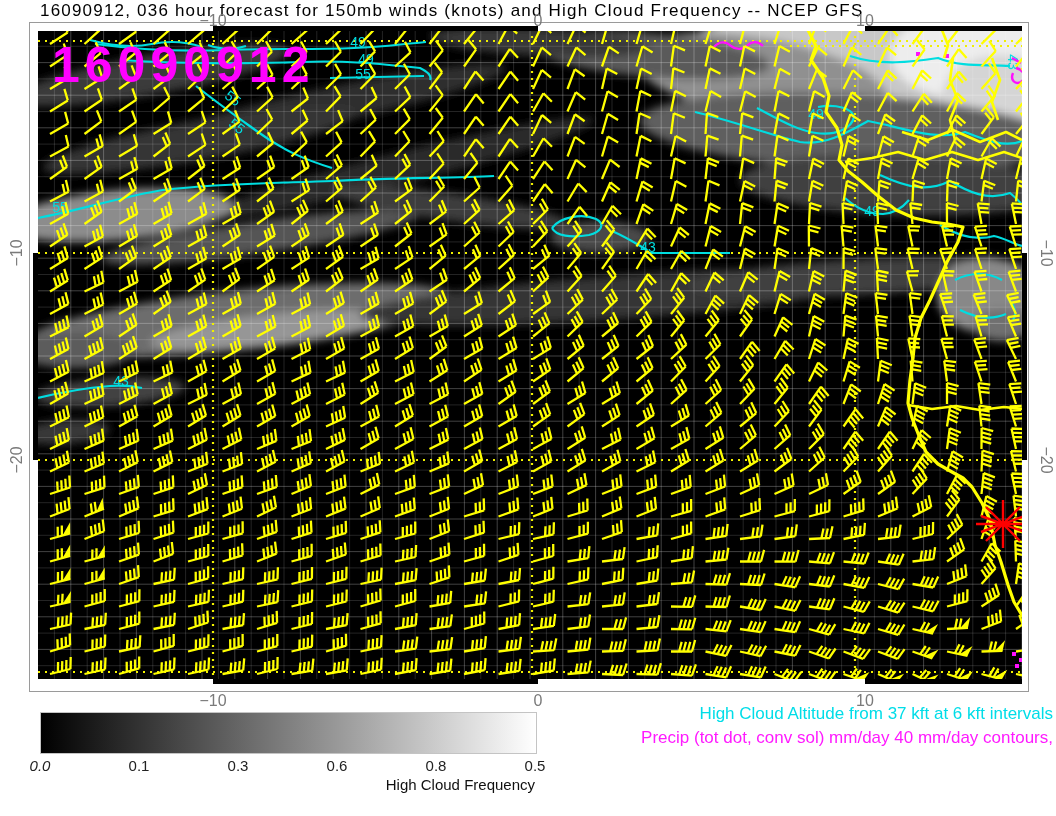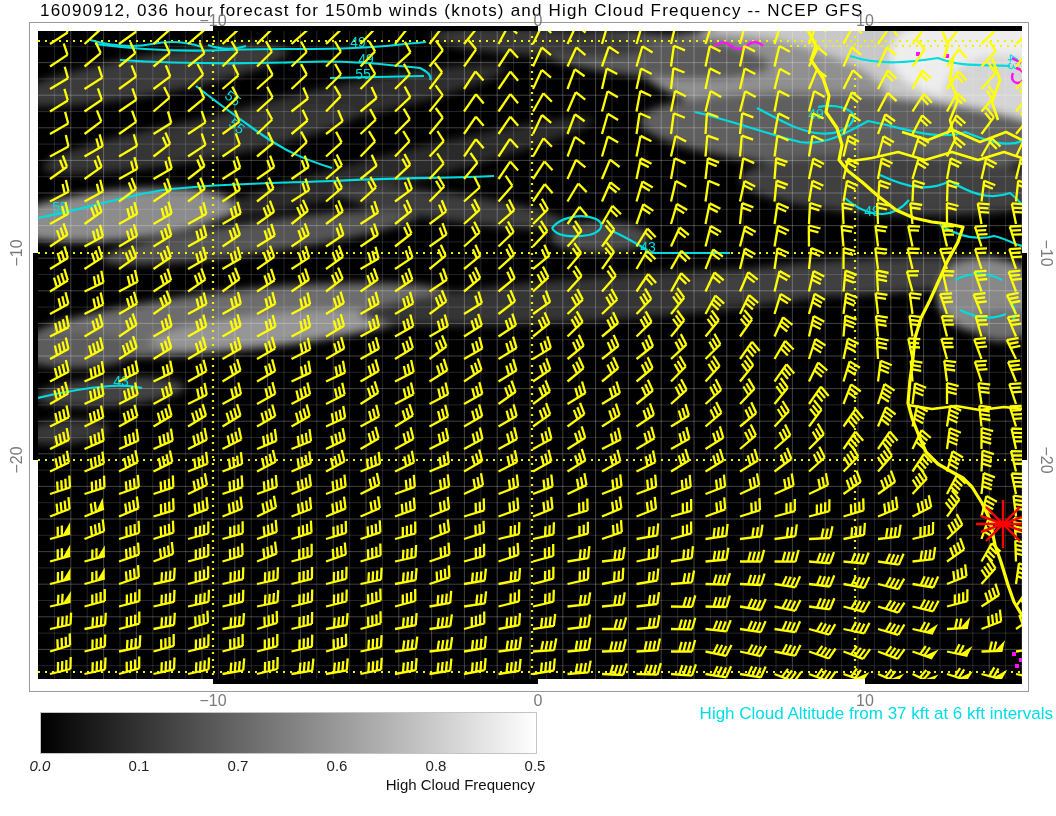--- a/index.html
+++ b/index.html
@@ -1102,20 +1102,21 @@
         <rect x="865" y="679" width="157" height="5" fill="#000000"></rect>
         <rect x="33" y="30" width="5" height="223" fill="#ffffff"></rect>
         <rect x="1022" y="30" width="5" height="223" fill="#ffffff"></rect>
         <rect x="33" y="253" width="5" height="207" fill="#000000"></rect>
         <rect x="1022" y="253" width="5" height="207" fill="#000000"></rect>
         <rect x="33" y="460" width="5" height="223" fill="#ffffff"></rect>
         <rect x="1022" y="460" width="5" height="223" fill="#ffffff"></rect>
         <rect x="29.5" y="22.5" width="999" height="669" fill="none" stroke="#9a9a9a" stroke-width="1"></rect>
       </g>
     </svg>
+  <div class="datestamp" style="color: rgb(255, 0, 255);">16090912</div>
   <div id="xticks-top">
       <div class="tick" style="left: 188px; top: 12px; width: 50px;">−10</div>
       <div class="tick" style="left: 513px; top: 12px; width: 50px;">0</div>
       <div class="tick" style="left: 840px; top: 12px; width: 50px;">10</div>
     </div>
   <div id="xticks-bottom">
       <div class="tick" style="left: 188px; top: 692px; width: 50px;">−10</div>
       <div class="tick" style="left: 513px; top: 692px; width: 50px;">0</div>
       <div class="tick" style="left: 840px; top: 692px; width: 50px;">10</div>
     </div>
@@ -1124,20 +1125,21 @@
       <div class="tick rot-l" style="left: -5px; top: 451px; width: 44px;">−20</div>
     </div>
   <div id="yticks-right">
       <div class="tick rot-r" style="left: 1024px; top: 244px; width: 44px;">−10</div>
       <div class="tick rot-r" style="left: 1024px; top: 451px; width: 44px;">−20</div>
     </div>
   <div class="colorbar" id="cbar" style="left: 40px; top: 712px; width: 495px; height: 40px; background: linear-gradient(to right, rgb(0, 0, 0), rgb(255, 255, 255));"></div>
   <div id="cbar-ticks">
       <div class="cbar-tick" style="left: 20px; top: 757px; width: 40px; font-style: italic;">0.0</div>
       <div class="cbar-tick" style="left: 119px; top: 757px; width: 40px;">0.1</div>
-      <div class="cbar-tick" style="left: 218px; top: 757px; width: 40px;">0.7</div>
+      <div class="cbar-tick" style="left: 218px; top: 757px; width: 40px;">0.3</div>
       <div class="cbar-tick" style="left: 317px; top: 757px; width: 40px;">0.6</div>
       <div class="cbar-tick" style="left: 416px; top: 757px; width: 40px; text-align: center;">0.8</div>
       <div class="cbar-tick" style="left: 515px; top: 757px; width: 40px;">0.5</div>
     </div>
   <div class="cbar-label" id="cbar-label" style="left: 40px; top: 776px; width: 495px; text-align: right;">High Cloud Frequency</div>
   <div class="legend-line" id="legend-cloud" style="color: rgb(0, 221, 232); top: 704px;">High Cloud Altitude from 37 kft at 6 kft intervals</div>
+  <div class="legend-line" id="legend-precip" style="color: rgb(255, 26, 255); top: 728px;">Precip (tot dot, conv sol) mm/day 40 mm/day contours,</div>
 </div>
 
 </body></html>

